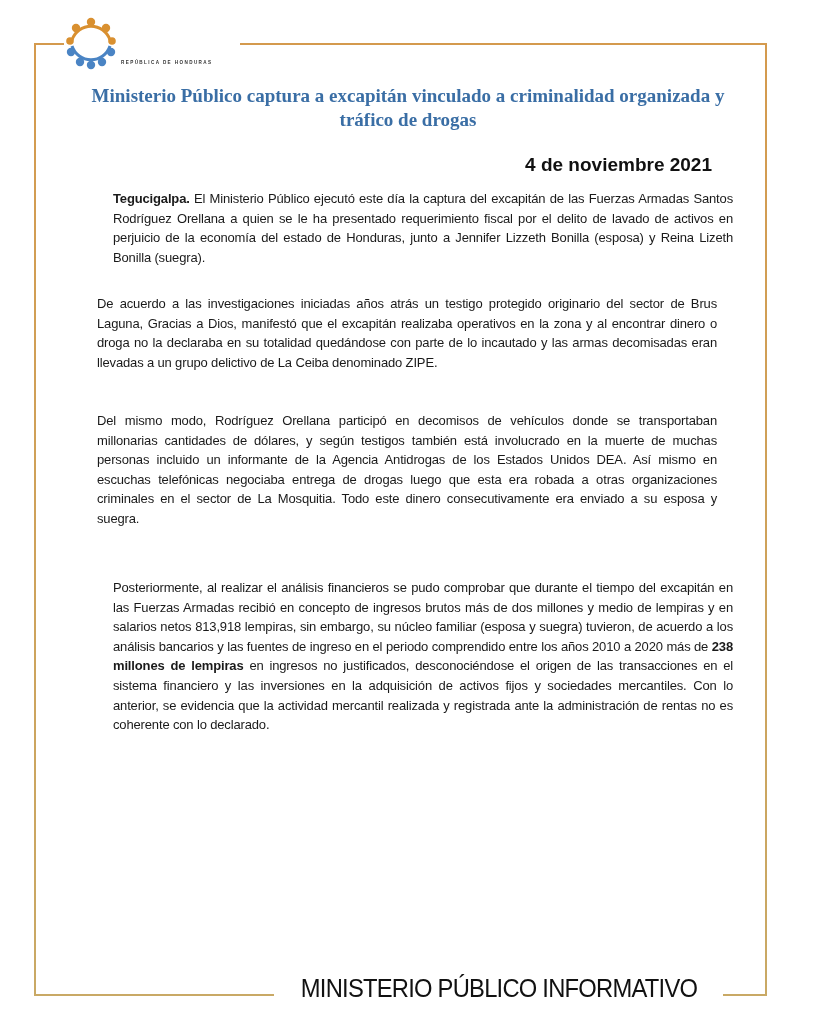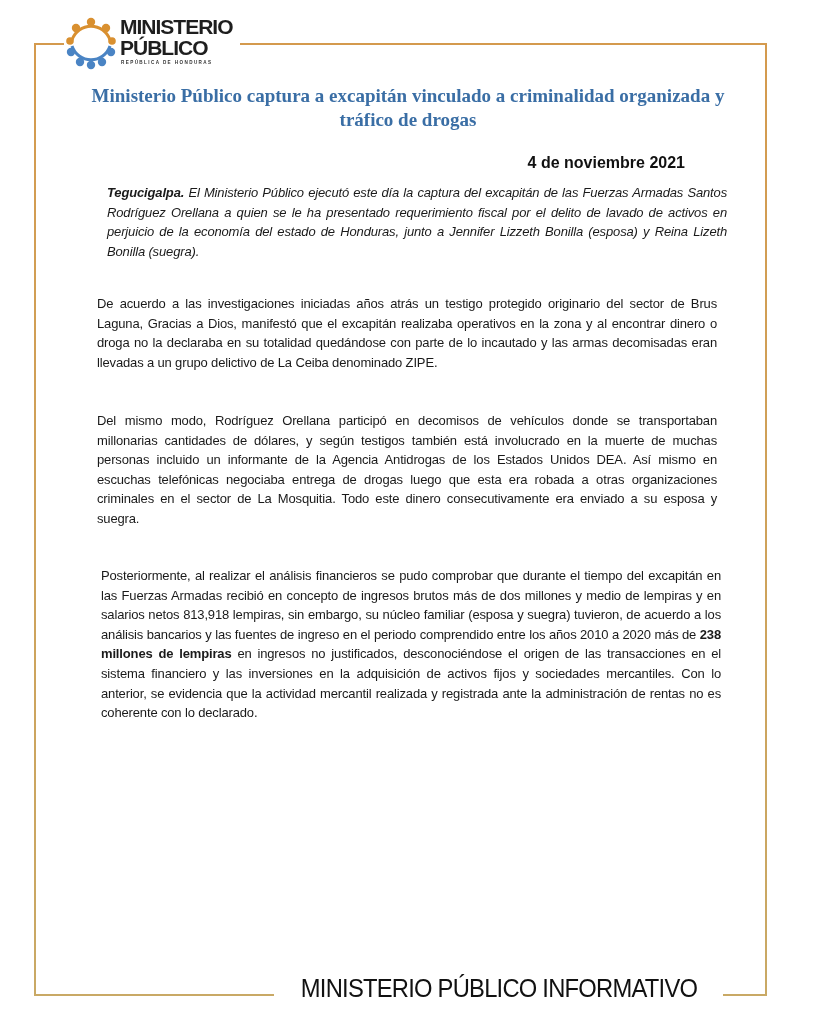--- a/index.html
+++ b/index.html
@@ -66,24 +66,24 @@
     .doc-title {
       position: absolute; left: 80px; top: 84px; width: 656px;
       text-align: center;
       color: #3a6ea5;
       font-family: Liberation Serif, serif;
       font-weight: bold;
       font-size: 19px;
       line-height: 24px;
     }
     .doc-date {
-      position: absolute; left: 425px; top: 154px; width: 260px;
+      position: absolute; left: 452px; top: 154px; width: 260px;
       text-align: right;
       font-weight: bold;
-      font-size: 16px;
+      font-size: 19px;
       color: #111;
     }
     .paragraph {
       position: absolute; left: 97px; width: 620px;
       font-size: 13px;
       line-height: 19.6px;
       text-align: justify;
       color: #1a1a1a;
       letter-spacing: -0.15px;
     }
@@ -130,35 +130,31 @@
       <circle cx="48" cy="25" r="3.8"></circle>
     </g>
     <g fill="#4a84c4">
       <circle cx="7" cy="36" r="4.2"></circle>
       <circle cx="47" cy="36" r="4.2"></circle>
       <circle cx="16" cy="46" r="4.2"></circle>
       <circle cx="38" cy="46" r="4.2"></circle>
       <circle cx="27" cy="49" r="4.2"></circle>
     </g>
   </svg>
-  <div class="logo-title">
-    <span>MINISTERIO</span>
-    <span>PÚBLICO</span>
-  </div>
   <div class="logo-sub">REPÚBLICA DE HONDURAS</div>
 </div>
 
 <div class="doc-title">Ministerio Público captura a excapitán vinculado a criminalidad organizada y tráfico de drogas</div>
 <div class="doc-date">4 de noviembre 2021</div>
 
-<p class="paragraph p1" style="margin:10px;font-style:italic;">
+<p class="paragraph p1" style="margin:16px;">
   <span class="bold">Tegucigalpa.</span><span> El Ministerio Público ejecutó este día la captura del excapitán de las Fuerzas Armadas Santos Rodríguez Orellana a quien se le ha presentado requerimiento fiscal por el delito de lavado de activos en perjuicio de la economía del estado de Honduras, junto a Jennifer Lizzeth Bonilla (esposa) y Reina Lizeth Bonilla (suegra).</span>
 </p>
 
 <p class="paragraph p2" style="margin:0;">De acuerdo a las investigaciones iniciadas años atrás un testigo protegido originario del sector de Brus Laguna, Gracias a Dios, manifestó que el excapitán realizaba operativos en la zona y al encontrar dinero o droga no la declaraba en su totalidad quedándose con parte de lo incautado y las armas decomisadas eran llevadas a un grupo delictivo de La Ceiba denominado ZIPE.</p>
 
 <p class="paragraph p3" style="margin:0;">Del mismo modo, Rodríguez Orellana participó en decomisos de vehículos donde se transportaban millonarias cantidades de dólares, y según testigos también está involucrado en la muerte de muchas personas incluido un informante de la Agencia Antidrogas de los Estados Unidos DEA. Así mismo en escuchas telefónicas negociaba entrega de drogas luego que esta era robada a otras organizaciones criminales en el sector de La Mosquitia. Todo este dinero consecutivamente era enviado a su esposa y suegra.</p>
 
-<p class="paragraph p4" style="margin:4px;">
+<p class="paragraph p4" style="margin:16px;">
   <span>Posteriormente, al realizar el análisis financieros se pudo comprobar que durante el tiempo del excapitán en las Fuerzas Armadas recibió en concepto de ingresos brutos más de dos millones y medio de lempiras y en salarios netos 813,918 lempiras, sin embargo, su núcleo familiar (esposa y suegra) tuvieron, de acuerdo a los análisis bancarios y las fuentes de ingreso en el periodo comprendido entre los años 2010 a 2020 más de </span><span class="bold">238 millones de lempiras</span><span> en ingresos no justificados, desconociéndose el origen de las transacciones en el sistema financiero y las inversiones en la adquisición de activos fijos y sociedades mercantiles. Con lo anterior, se evidencia que la actividad mercantil realizada y registrada ante la administración de rentas no es coherente con lo declarado.</span>
 </p>
 
 <div class="footer-title">MINISTERIO PÚBLICO INFORMATIVO</div>
 
 </body></html>

